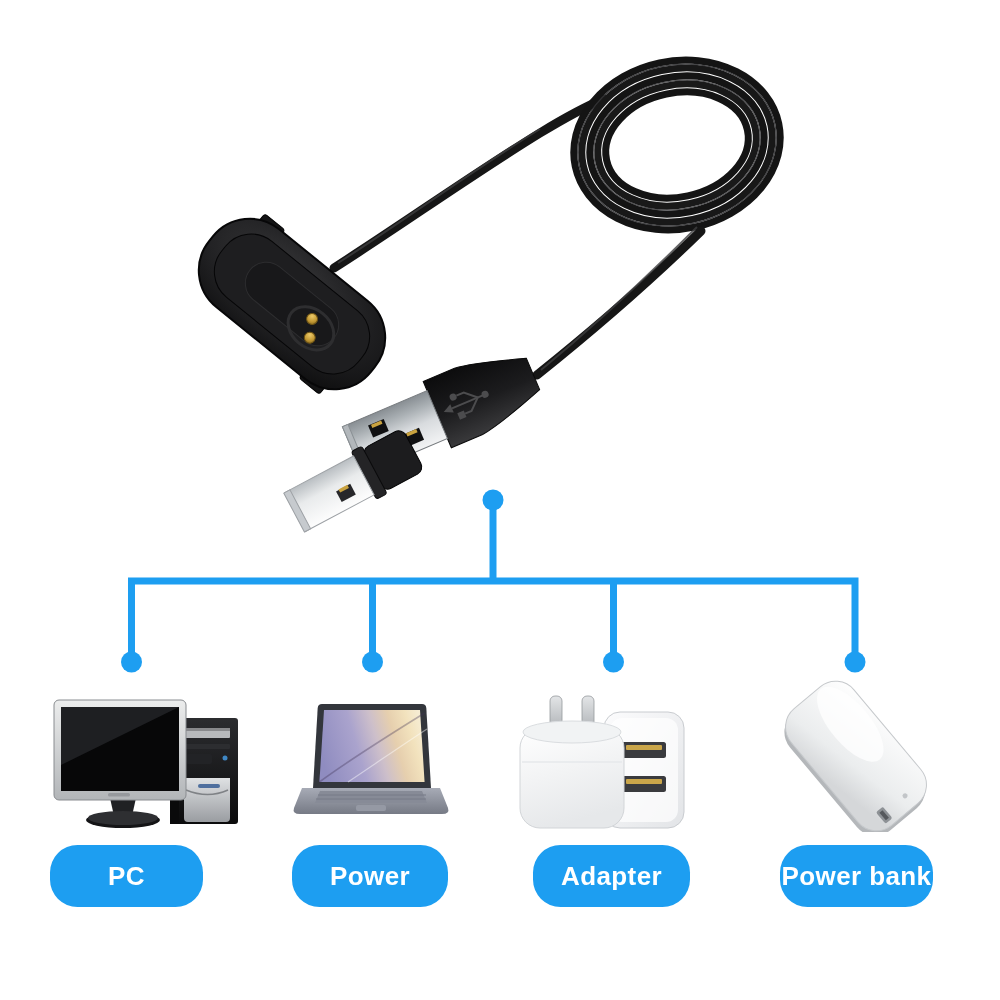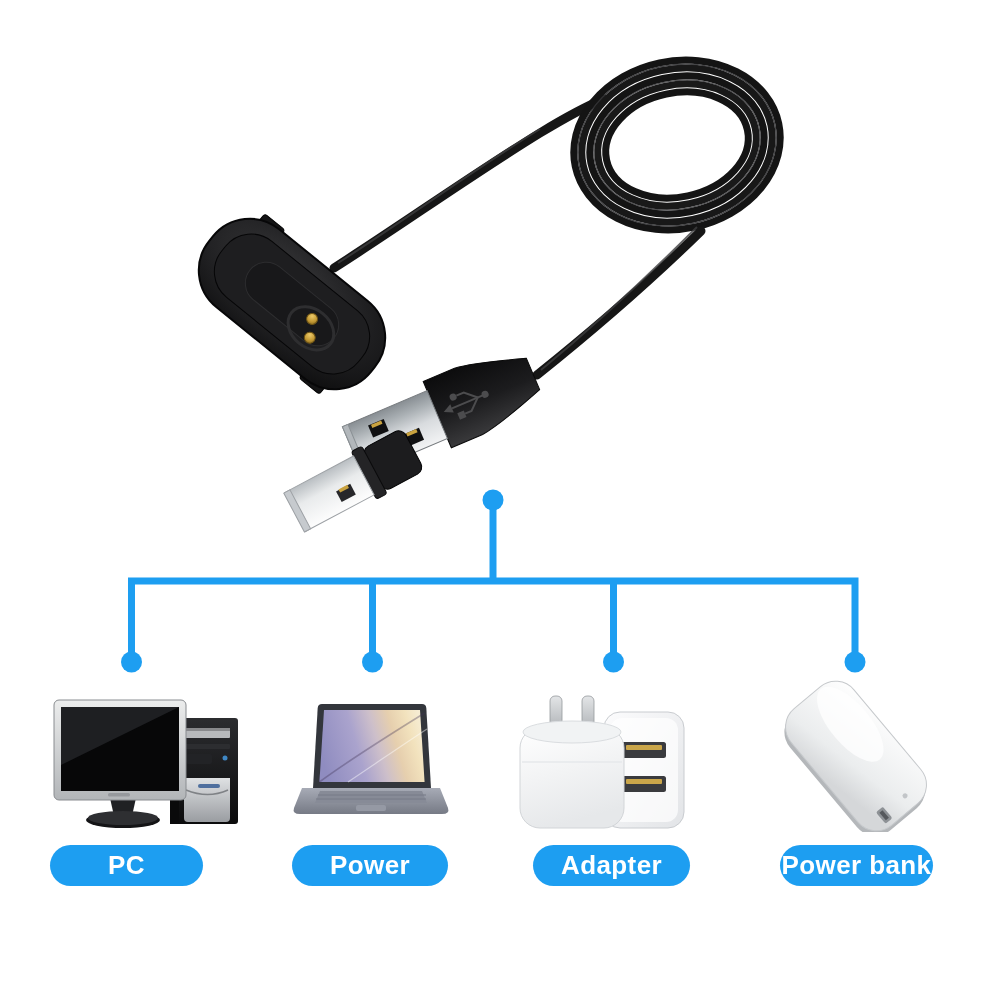--- a/index.html
+++ b/index.html
@@ -1,20 +1,20 @@
 <!DOCTYPE html>
 <html><head>
 <meta charset="utf-8">
 <style>
   html,body{margin:0;padding:0;background:#ffffff;}
   .stage{position:relative;width:1000px;height:1000px;background:#ffffff;overflow:hidden;
          font-family:"Liberation Sans", sans-serif;}
   .layer{position:absolute;left:0;top:0;width:1000px;height:1000px;}
   .device{position:absolute;}
-  .pill{position:absolute;top:845px;height:41px;border-radius:27.5px;background:#1d9ef1;
+  .pill{position:absolute;top:845px;height:62px;border-radius:27.5px;background:#1d9ef1;
         display:flex;align-items:center;justify-content:center;
         color:#ffffff;font-weight:bold;font-size:26px;letter-spacing:.4px;}
   .pill-pc{left:50px;width:153px;}
   .pill-laptop{left:292px;width:156px;}
   .pill-adapter{left:533px;width:157px;}
   .pill-powerbank{left:780px;width:153px;}
 </style>
 </head>
 <body>
 

